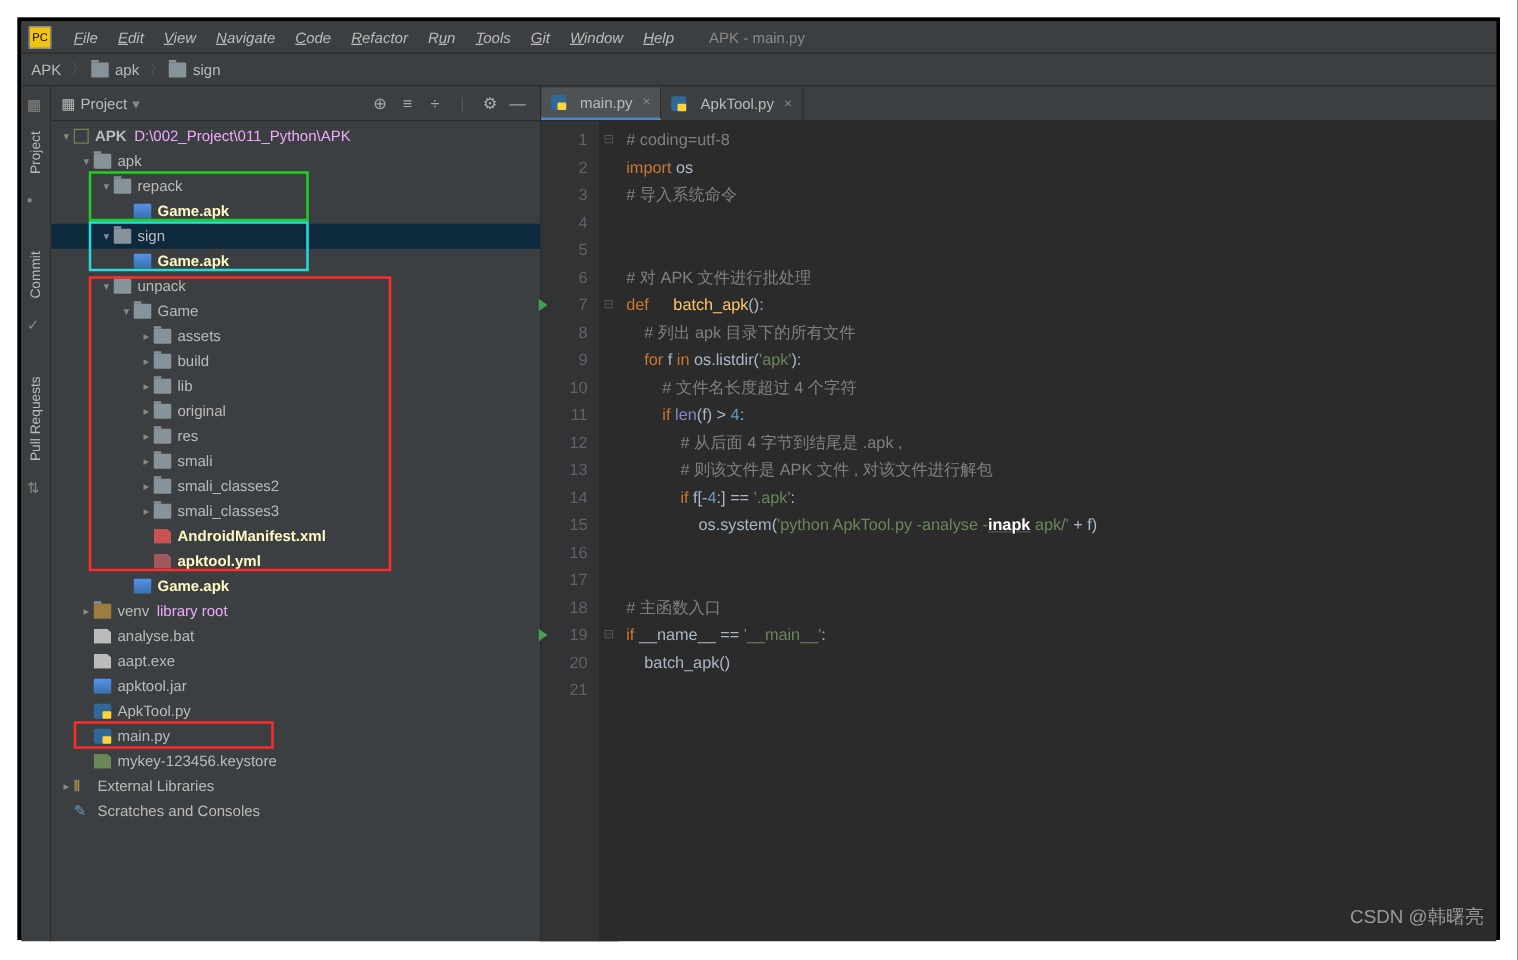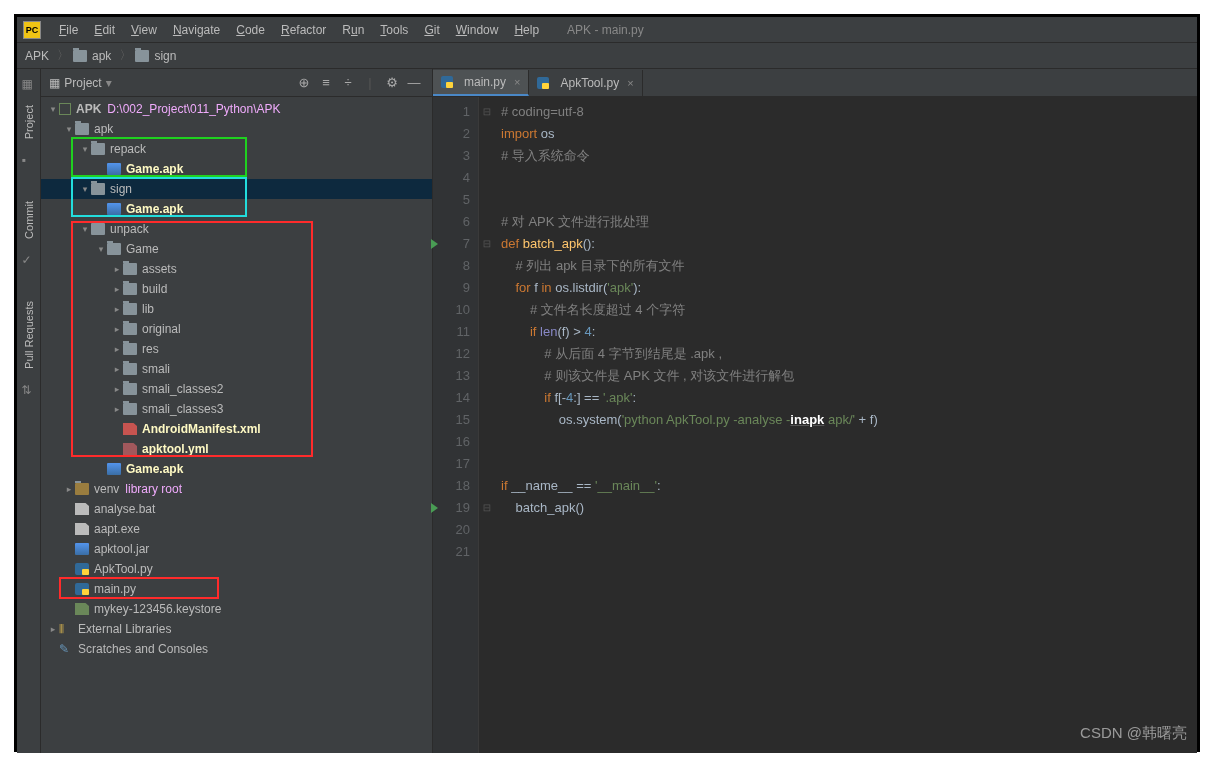--- a/index.html
+++ b/index.html
@@ -1,20 +1,20 @@
 <!DOCTYPE html>
 <html><head>
 <meta charset="utf-8">
 <style>
 * { margin: 0; padding: 0; box-sizing: border-box; font-family: "Segoe UI", Arial, sans-serif; }
 body { background: #fff; width: 1214px; height: 768px; overflow: hidden; }
 .outer-frame { border: 3px solid #000; margin: 14px; width: 1186px; height: 738px; background: #3c3f41; color: #bbbbbb; font-size: 12px; position: relative; }
 .menubar { display: flex; align-items: center; height: 26px; padding: 0 6px; background: #3c3f41; border-bottom: 1px solid #2b2b2b; }
-.menubar .logo { width: 18px; height: 18px; background: #f0c415; border: 1px solid #888; margin-right: 10px; display: flex; align-items: center; justify-content: center; font-size: 9px; color: #000; font-weight: bold; }
-.menubar .mitem { padding: 0 8px; cursor: pointer; }
+.menubar .logo { width: 18px; height: 18px; background: #f0c415; border: 1px solid #888; margin-right: 10px; display: flex; align-items: center; justify-content: center; font-size: 9px; color: #000; font-weight: normal; }
+.menubar .mitem { padding: 0 8px; cursor: pointer; font-style: italic; }
 .menubar .mitem u { text-decoration: underline; }
 .menubar .ctx { margin-left: 20px; color: #888; }
 .navbar { display: flex; align-items: center; height: 26px; padding: 0 8px; background: #3c3f41; border-bottom: 1px solid #2b2b2b; }
 .navbar .crumb { margin-right: 4px; }
 .navbar .chev { color: #666; margin: 0 4px; }
 .body { display: flex; height: 684px; }
 .left-strip { width: 24px; background: #3c3f41; border-right: 1px solid #2b2b2b; display: flex; flex-direction: column; align-items: center; padding-top: 4px; }
 .left-strip .vert { writing-mode: vertical-rl; transform: rotate(180deg); margin: 10px 0; font-size: 11px; cursor: pointer; }
 .left-strip .ic { width: 14px; height: 14px; margin: 4px 0; color: #888; }
 .project-panel { width: 392px; background: #3c3f41; border-right: 1px solid #2b2b2b; display: flex; flex-direction: column; }
@@ -50,21 +50,21 @@
 .code-area { flex: 1; display: flex; font-family: "Consolas","Courier New",monospace; font-size: 13px; line-height: 22px; }
 .gutter { width: 46px; background: #313335; color: #606366; text-align: right; padding: 4px 8px 0 0; border-right: 1px solid #3a3a3a; }
 .gutter .ln { height: 22px; position: relative; }
 .run-mark { position: absolute; left: -2px; top: 6px; width: 0; height: 0; border-left: 7px solid #499c54; border-top: 5px solid transparent; border-bottom: 5px solid transparent; }
 .fold-col { width: 16px; background: #2b2b2b; padding-top: 4px; }
 .fold-col .fm { height: 22px; display: flex; align-items: center; justify-content: center; color: #555; font-size: 10px; }
 .code { flex: 1; padding: 4px 0 0 6px; color: #a9b7c6; }
 .code .cl { height: 22px; white-space: pre; }
 .c-comment { color: #808080; }
 .c-kw { color: #cc7832; }
-.c-fn { color: #ffc66d; }
+.c-fn { color: #ffc66d; margin-left: 16px; }
 .c-str { color: #6a8759; }
 .c-num { color: #6897bb; }
 .c-builtin { color: #8888c6; }
 .c-under { color: #ffffff; text-decoration: underline #555; font-weight: bold; }
 .watermark { position: absolute; right: 10px; bottom: 6px; color: #c8c8c8; font-size: 15px; opacity: 0.7; font-family: sans-serif; }
 </style>
 </head>
 <body>
 
 <div class="outer-frame">
@@ -332,20 +332,21 @@
           <div class="cl"><span class="c-comment">    # 列出 apk 目录下的所有文件</span></div>
           <div class="cl"><span class="c-kw">    for </span><span>f </span><span class="c-kw">in </span><span>os.listdir(</span><span class="c-str">'apk'</span><span>):</span></div>
           <div class="cl"><span class="c-comment">        # 文件名长度超过 4 个字符</span></div>
           <div class="cl"><span class="c-kw">        if </span><span class="c-builtin">len</span><span>(f) &gt; </span><span class="c-num">4</span><span>:</span></div>
           <div class="cl"><span class="c-comment">            # 从后面 4 字节到结尾是 .apk ,</span></div>
           <div class="cl"><span class="c-comment">            # 则该文件是 APK 文件 , 对该文件进行解包</span></div>
           <div class="cl"><span class="c-kw">            if </span><span>f[-</span><span class="c-num">4</span><span>:] == </span><span class="c-str">'.apk'</span><span>:</span></div>
           <div class="cl"><span>                os.system(</span><span class="c-str">'python ApkTool.py -analyse -</span><span class="c-str c-under">inapk</span><span class="c-str"> apk/'</span><span> + f)</span></div>
           <div class="cl"></div>
           <div class="cl"></div>
+          <div class="cl"><span class="c-comment"># 主函数入口</span></div>
           <div class="cl"><span class="c-kw">if </span><span>__name__ == </span><span class="c-str">'__main__'</span><span>:</span></div>
           <div class="cl"><span>    batch_apk()</span></div>
           <div class="cl"></div>
         </div>
       </div>
     </div>
   </div>
 
   <div class="watermark">CSDN @韩曙亮</div>
 </div>

